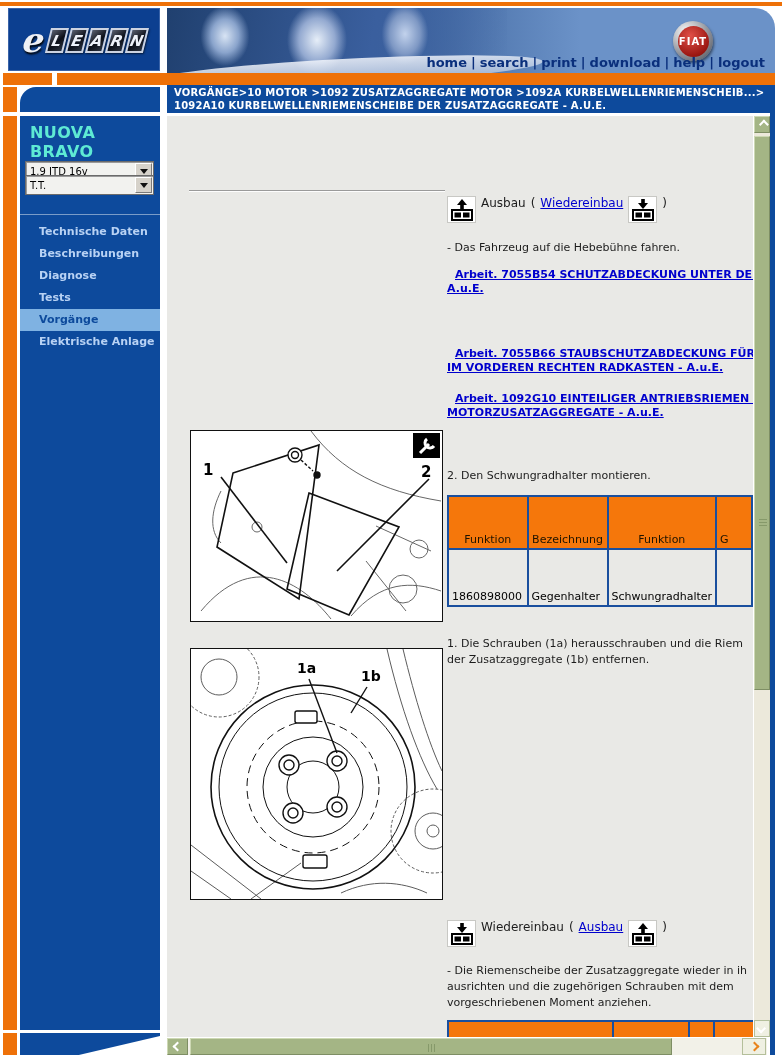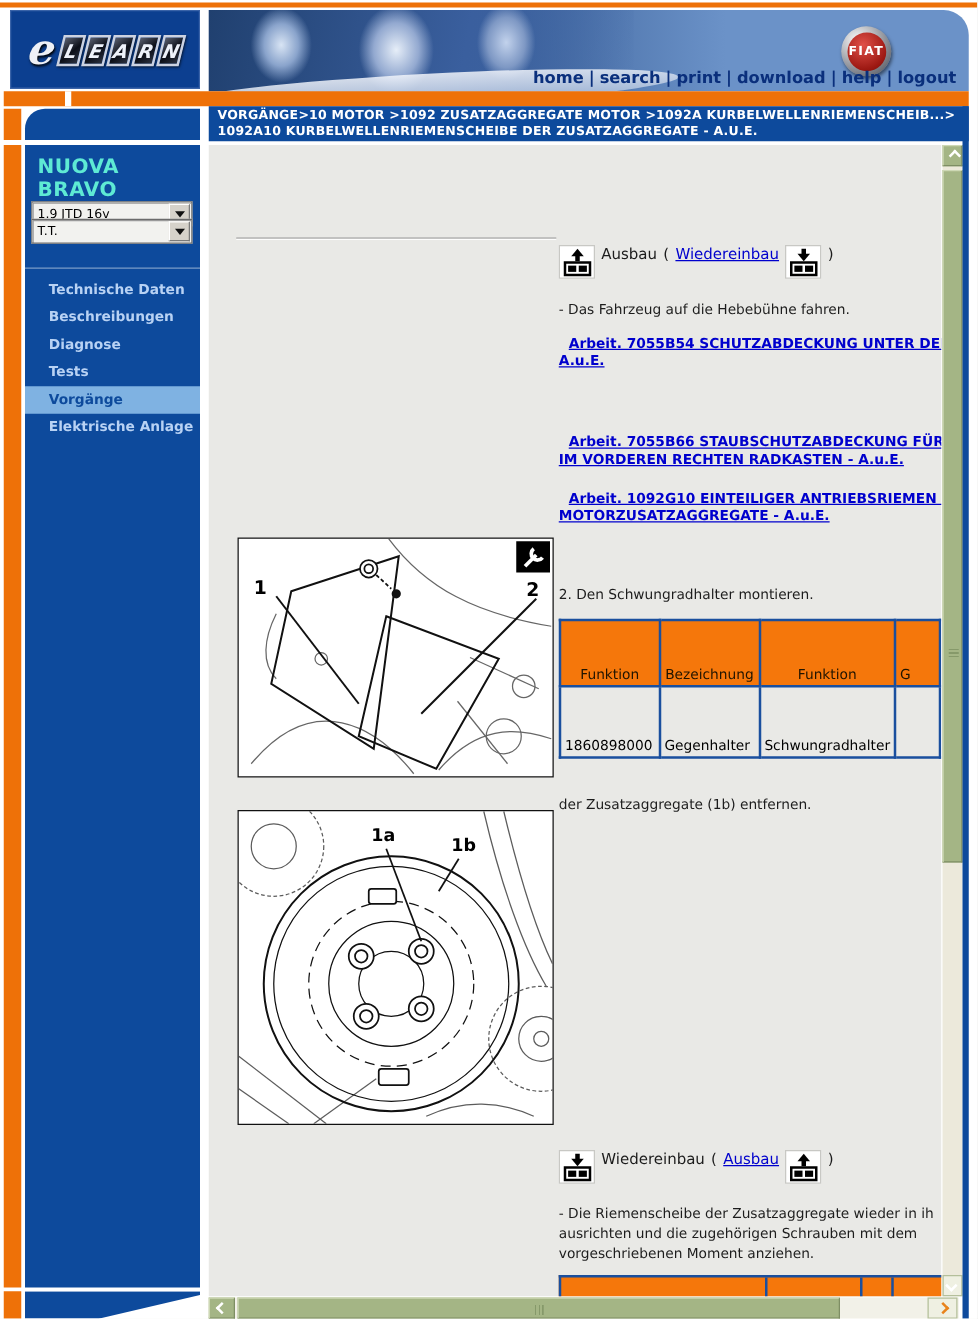--- a/index.html
+++ b/index.html
@@ -259,20 +259,21 @@
         <g stroke="#fff" stroke-width="3" fill="none">
           <path d="M229,22 L238,13"></path>
           <path d="M236,8 a5,5 0 1 0 7,7"></path>
         </g>
         <text x="12" y="44" font-size="15" font-weight="bold" fill="#000">1</text>
         <text x="230" y="46" font-size="15" font-weight="bold" fill="#000">2</text>
       </svg>
     </div>
 
     <div class="para" style="top:520px;">
+      <div class="line">1. Die Schrauben (1a) herausschrauben und die Riem</div>
       <div class="line">der Zusatzaggregate (1b) entfernen.</div>
     </div>
 
     <div class="fig" style="top:532px; width:253px; height:252px;">
       <svg width="251" height="250" viewBox="0 0 251 250">
         <g stroke="#333" stroke-width="1" fill="none" opacity="0.8">
           <circle cx="28" cy="28" r="40" stroke-dasharray="3,2"></circle>
           <circle cx="28" cy="28" r="18"></circle>
           <circle cx="242" cy="182" r="42" stroke-dasharray="3,2"></circle>
           <circle cx="242" cy="182" r="18"></circle>

